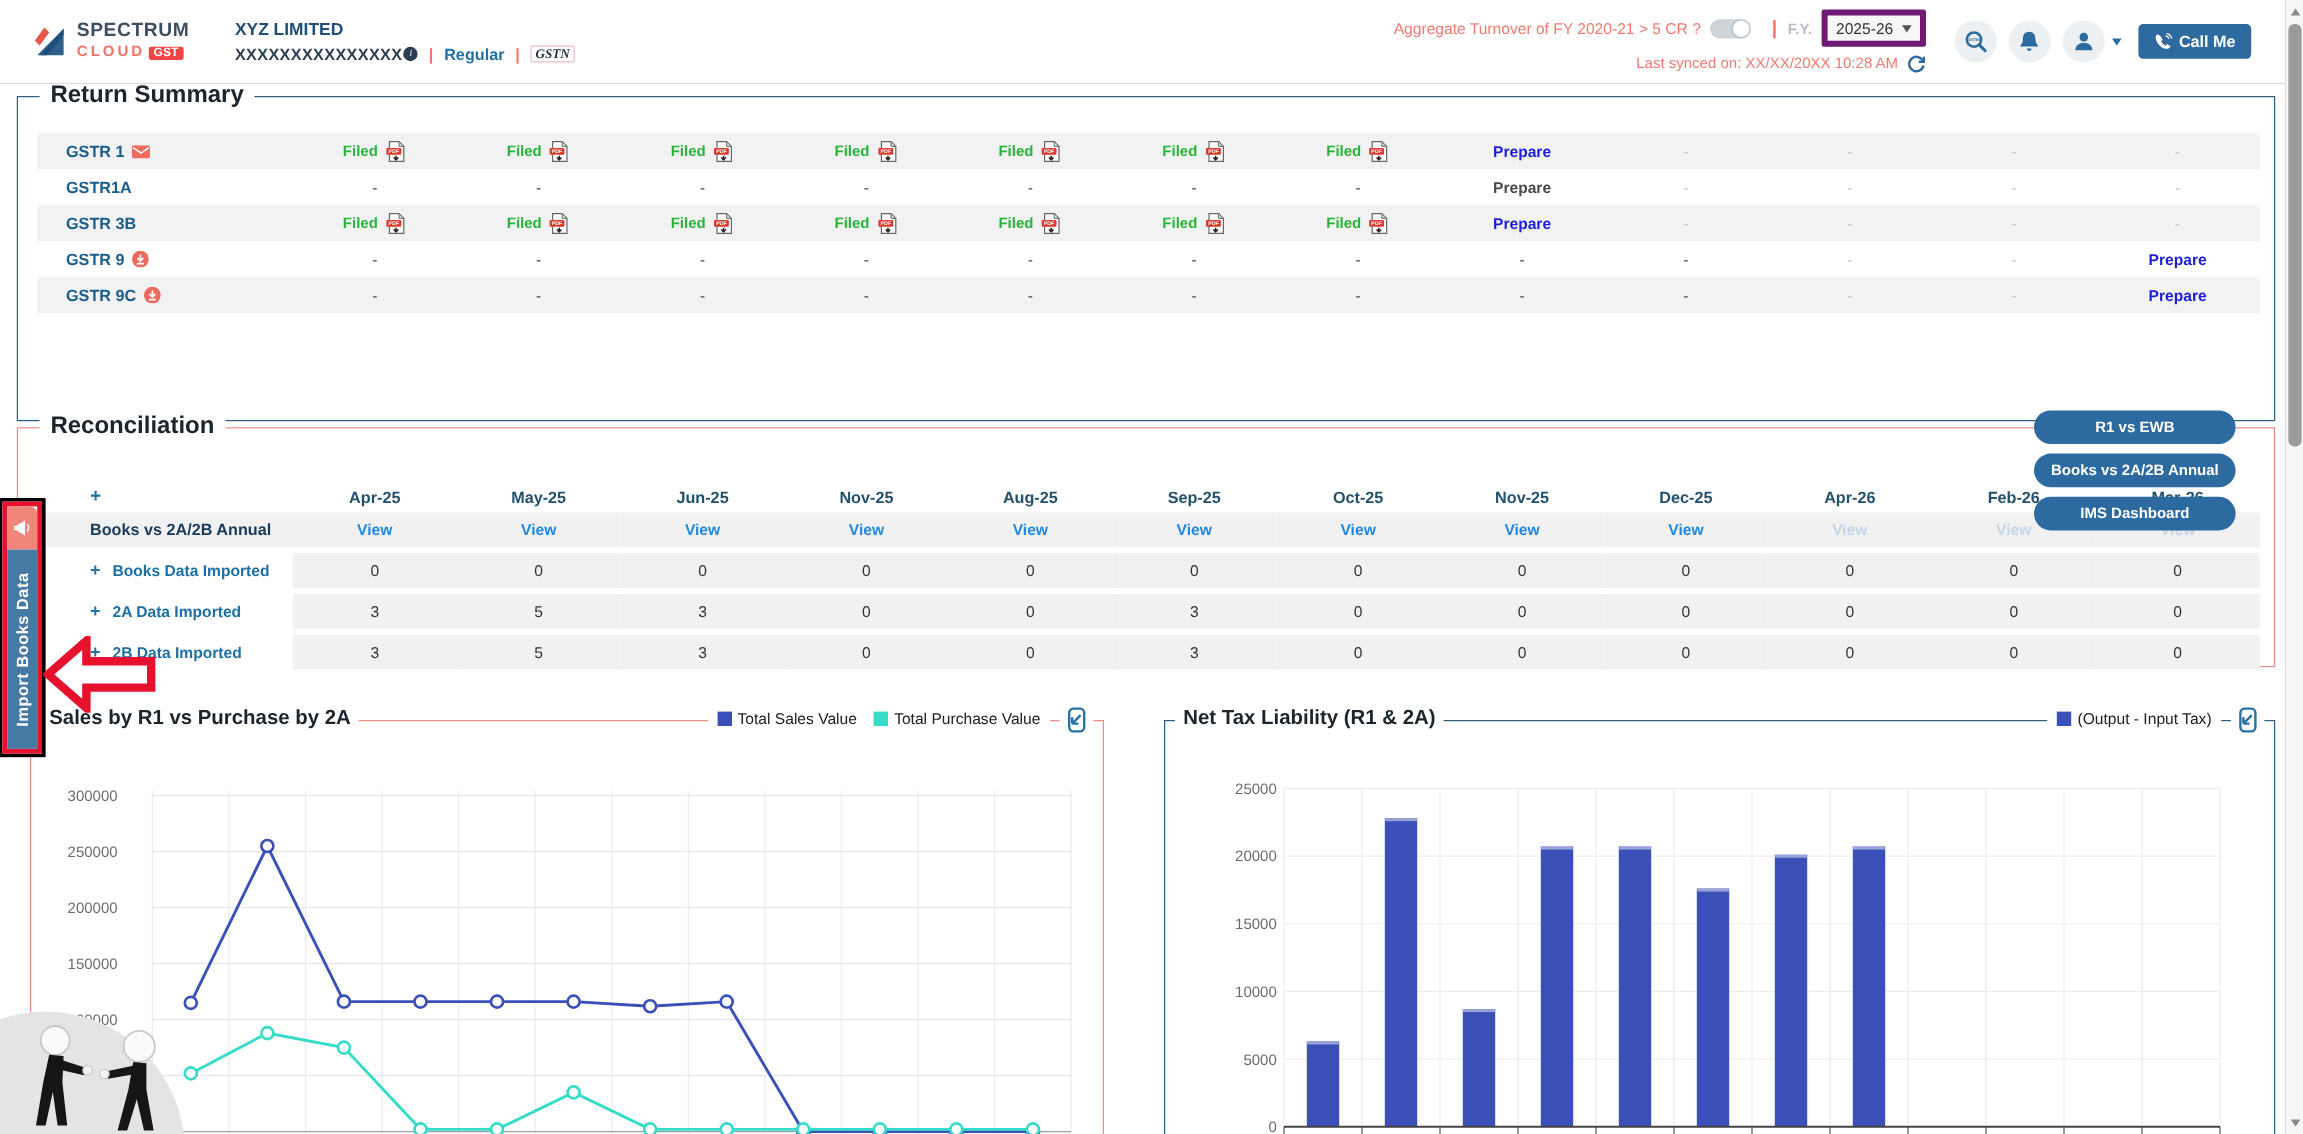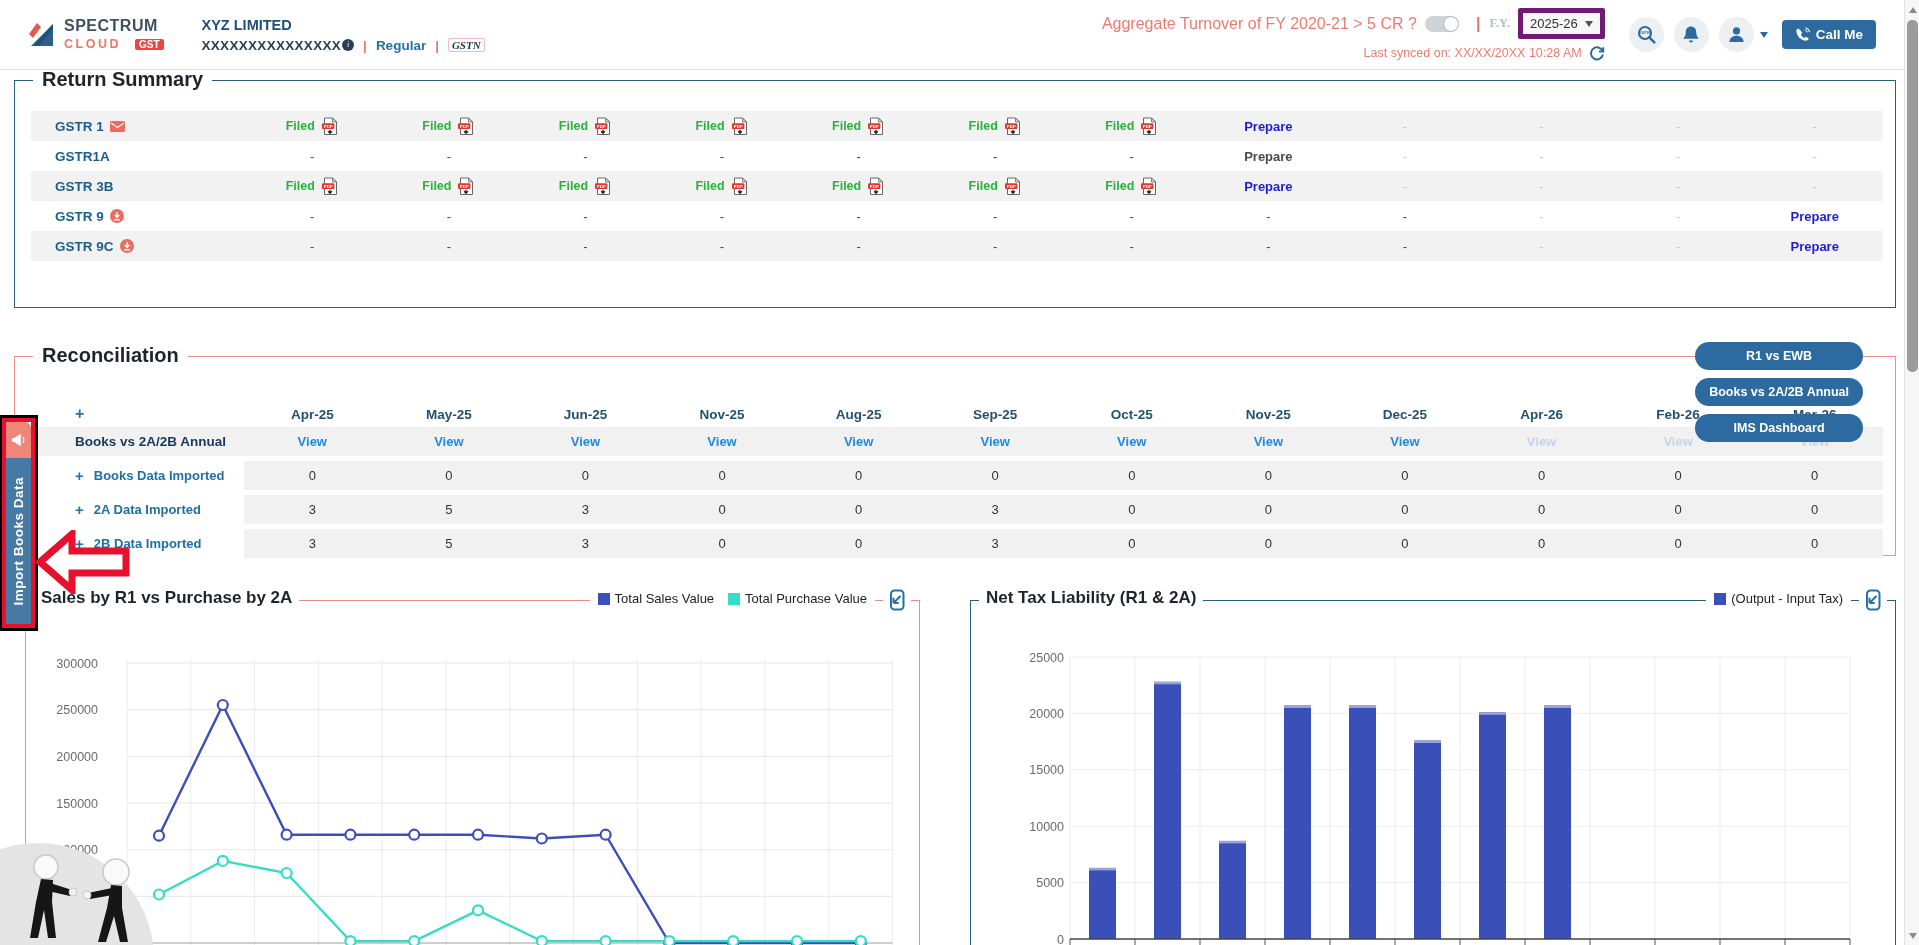--- a/index.html
+++ b/index.html
@@ -6,59 +6,59 @@
   html,body { width:1919px; height:945px; overflow:hidden; background:#fff;
     font-family:"Liberation Sans", sans-serif; position:relative; }
 
   
   .app-header { position:absolute; top:0; left:0; width:1904px; height:70px;
     border-bottom:1px solid #dcdcdc; display:flex; align-items:center; background:#fff; z-index:5;}
   .brand { display:flex; align-items:center; margin-left:26px; }
   .brand-text { margin-left:6px; line-height:1.05; }
   .brand-line1 { font-size:16px; font-weight:bold; color:#3d4f63; letter-spacing:.5px; }
   .brand-line2 { font-size:12.5px; font-weight:bold; color:#ee7468; letter-spacing:2.5px; display:inline-block;}
-  .brand-badge { font-size:10px; font-weight:bold; color:#fff; background:#ef4444; border-radius:2px; padding:0 4px; margin-left:14px;text-align:center;}
+  .brand-badge { font-size:10px; font-weight:bold; color:#fff; background:#ef4444; border-radius:2px; padding:0 4px; margin-left:3px;text-align:center;}
   .company { margin-left:38px; }
   .company-name { font-size:14.5px; font-weight:bold; color:#1f4e79; margin-bottom:5px;}
   .company-sub { display:flex; align-items:center; font-size:13.5px; }
   .gstin { font-weight:bold; color:#2e4053; letter-spacing:.3px;}
   .info-dot { display:inline-block; width:12px; height:12px; border-radius:50%; background:#2c3e50; color:#fff;
     font-size:8px; text-align:center; line-height:12px; font-style:italic; font-family:"Liberation Serif",serif;
     vertical-align:super; margin-left:1px;}
   .sep { color:#ee7468; margin:0 9px; font-weight:bold; }
   .regular { color:#2471a3; font-weight:bold; font-size:13.5px;}
   .gstn-logo { border:1px solid #f0b9c4; border-radius:2px; padding:0 3px; font-family:"Liberation Serif",serif;
     font-style:italic; font-weight:bold; font-size:11px; color:#273746; background:#fff;}
   .header-right { margin-left:auto; display:flex; align-items:center; margin-right:28px; }
   .hdr-text-col { display:flex; flex-direction:column; align-items:flex-end; margin-right:14px;}
   .hdr-row1 { display:flex; align-items:center; }
-  .turnover-q { color:#ef7b70; font-size:16px; }
+  .turnover-q { color:#ef7b70; font-size:13px; }
   .toggle { width:34px; height:16px; border-radius:9px; background:#cfd4d8; position:relative; margin:0 8px; cursor:pointer;}
   .toggle .knob { position:absolute; right:1px; top:1px; width:14px; height:14px; border-radius:50%; background:#fff;
     box-shadow:0 0 2px rgba(0,0,0,.4);}
-  .fy-label { color:#b6bcc2; font-size:12.5px; font-weight:bold; margin-right:8px;font-family:Liberation Serif, serif;}
+  .fy-label { color:#b6bcc2; font-size:12.5px; font-weight:bold; margin-right:8px;}
   .fy-select { border:5px solid #701a75; background:#f7f7f7; border-radius:2px; font-size:13px; color:#333;
     padding:3px 7px; display:flex; align-items:center; cursor:pointer;}
   .fy-select .caret { margin-left:7px; }
   .caret { width:0; height:0; border-left:4.5px solid transparent; border-right:4.5px solid transparent;
     border-top:6px solid #555; display:inline-block;}
   .hdr-row2 { display:flex; align-items:center; margin-top:6px; }
   .last-synced { color:#ef7b70; font-size:12.5px; }
   .refresh-btn { margin-left:7px; cursor:pointer; display:flex;}
   .icon-circle { width:35px; height:35px; border-radius:50%; background:#edf0f2; display:flex; align-items:center;
     justify-content:center; margin-left:10px; cursor:pointer;}
   .user-caret { margin-left:6px; border-top-color:#2d6a9f;}
   .call-me { margin-left:14px; background:#2d6a9f; color:#fff; font-weight:bold; font-size:13.5px; border:none;
     border-radius:4px; padding:7px 13px; display:flex; align-items:center; gap:6px; cursor:pointer;}
 
   
   .panel { position:absolute; background:#fff; border:1px solid #2b5d7d; }
   .panel-legend { position:absolute; top:-13px; left:18px; background:#fff; padding:0 9px; font-size:20px;
     font-weight:bold; color:#1c242c; white-space:nowrap;}
-  .rs-panel { top:80px; left:14px; width:1882px; height:228px; }
+  .rs-panel { top:80px; left:14px; width:1882px; height:271px; }
   .recon-panel { top:356px; left:14px; width:1882px; height:200px; border-color:#ef8d85; }
 
   .grid13 { display:grid; grid-template-columns:213px repeat(12, 1fr); align-items:center; }
   .rs-table { margin:30px 12px 0 16px; }
   .rs-head { height:26px; }
   .rs-row { height:30px; }
   .month-h { text-align:center; font-size:13.5px; font-weight:bold; color:#24516e; }
   .rs-row .cell { text-align:center; display:flex; justify-content:center; align-items:center; gap:6px; height:100%;}
   .stripe { background:#f2f2f2; }
   .row-label { padding-left:24px; font-size:13.5px; font-weight:bold; color:#1b5e8c; display:flex; align-items:center; gap:6px;}

